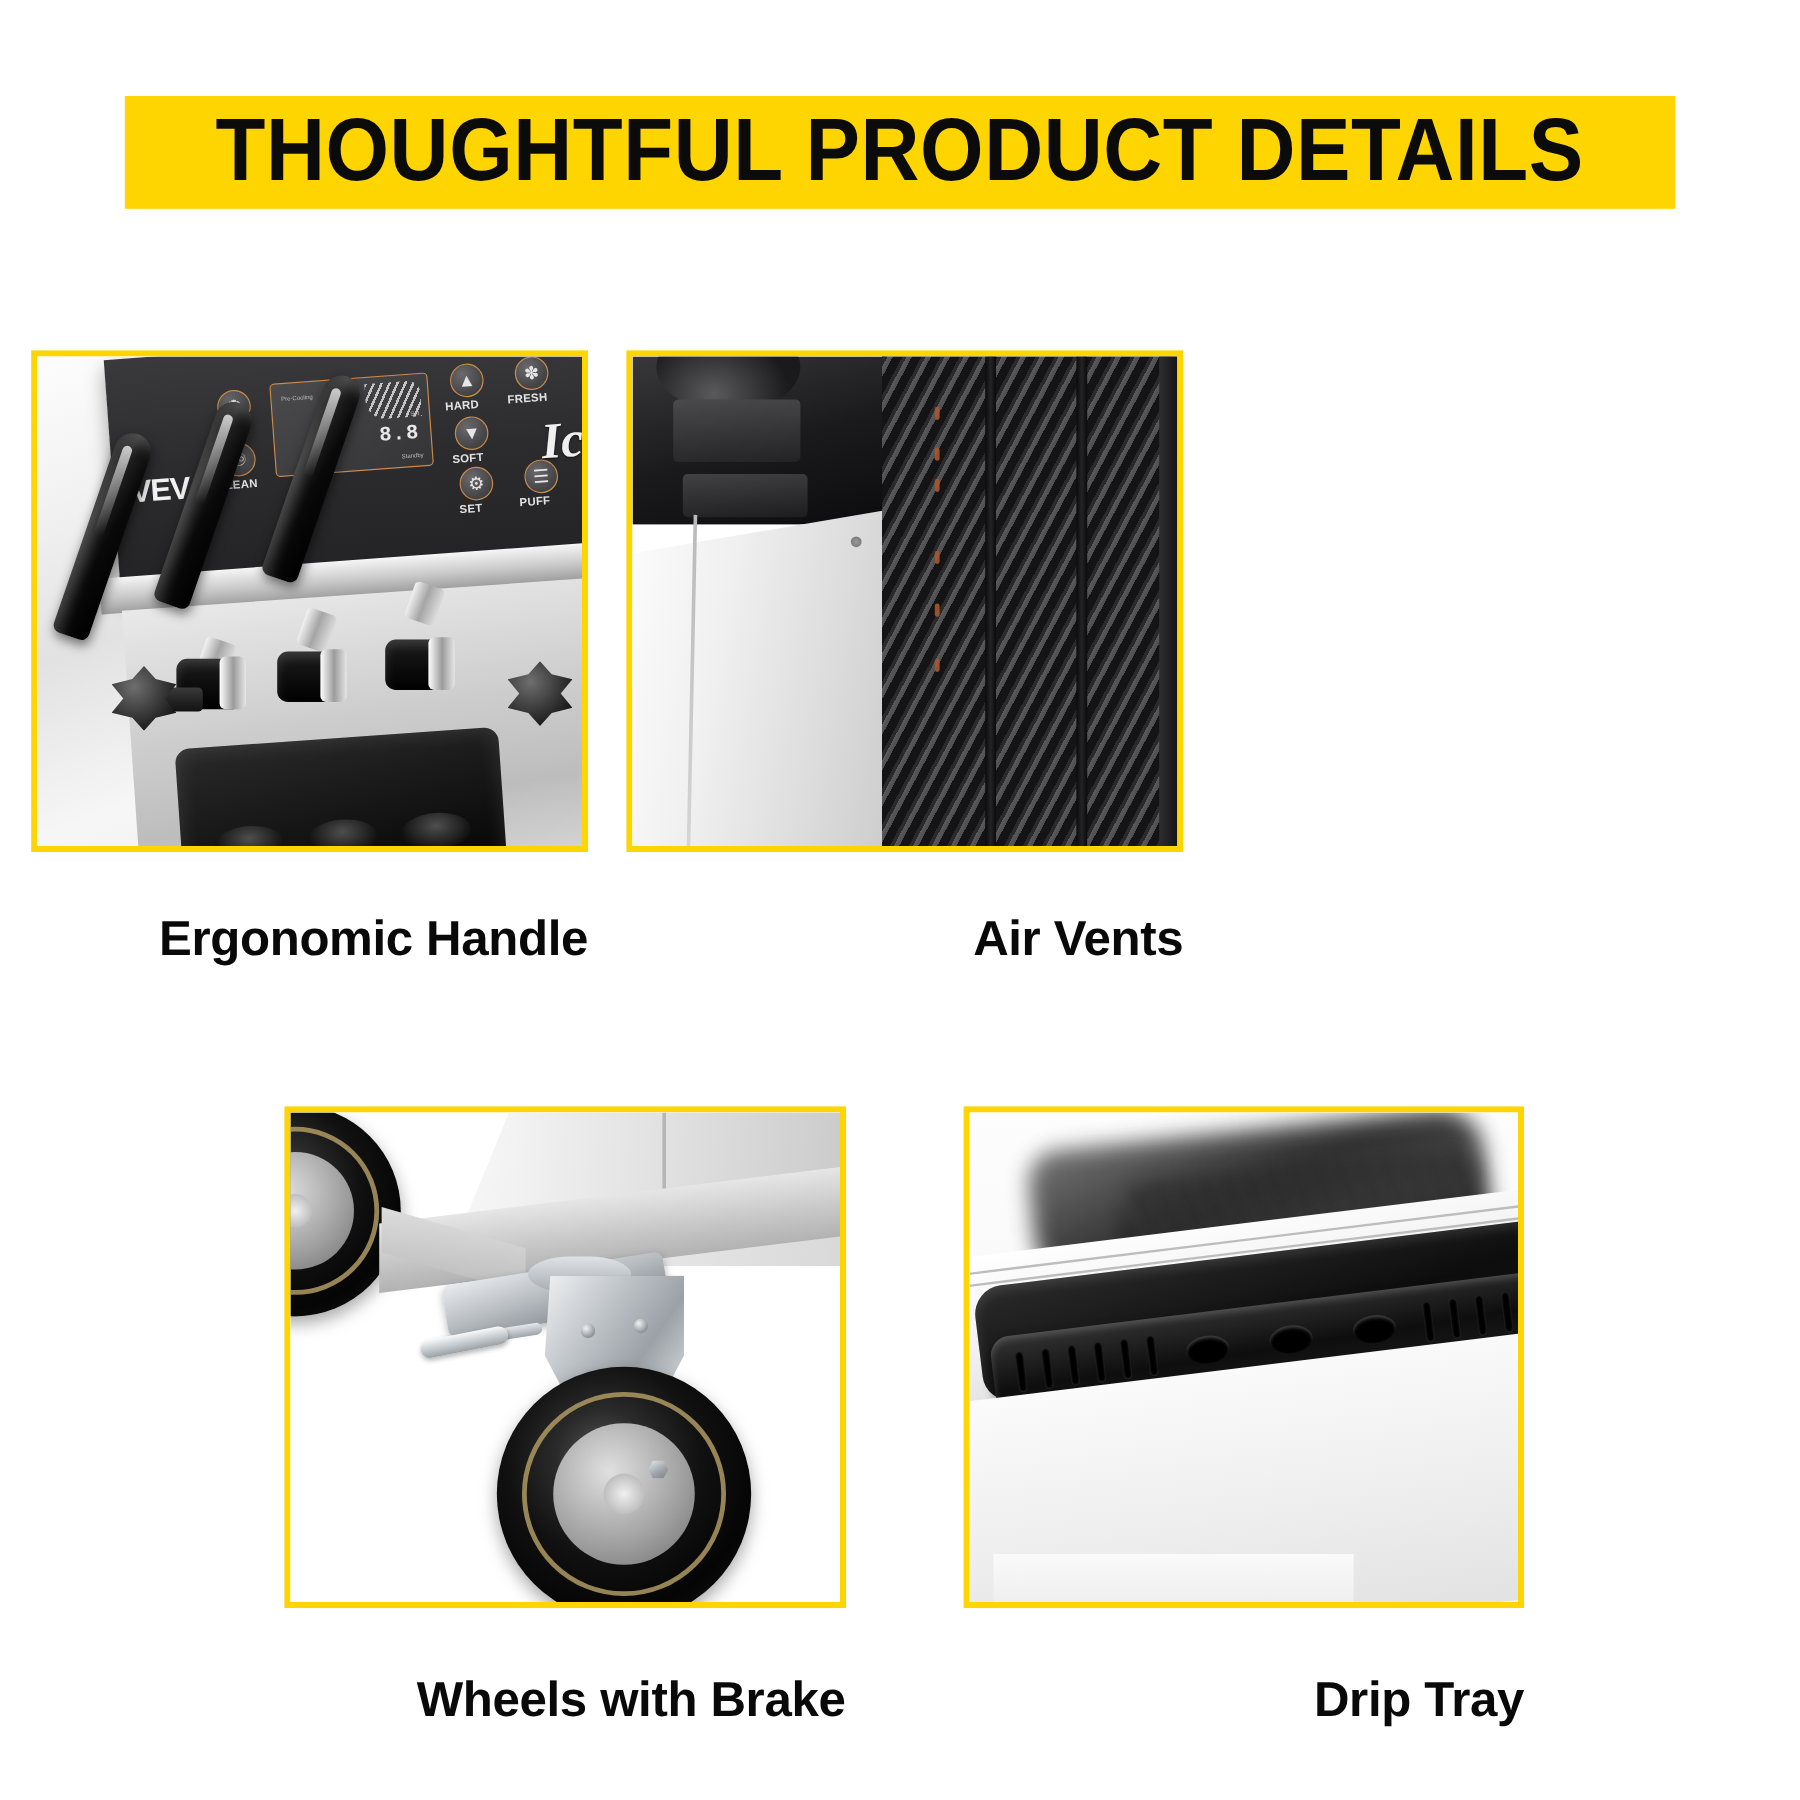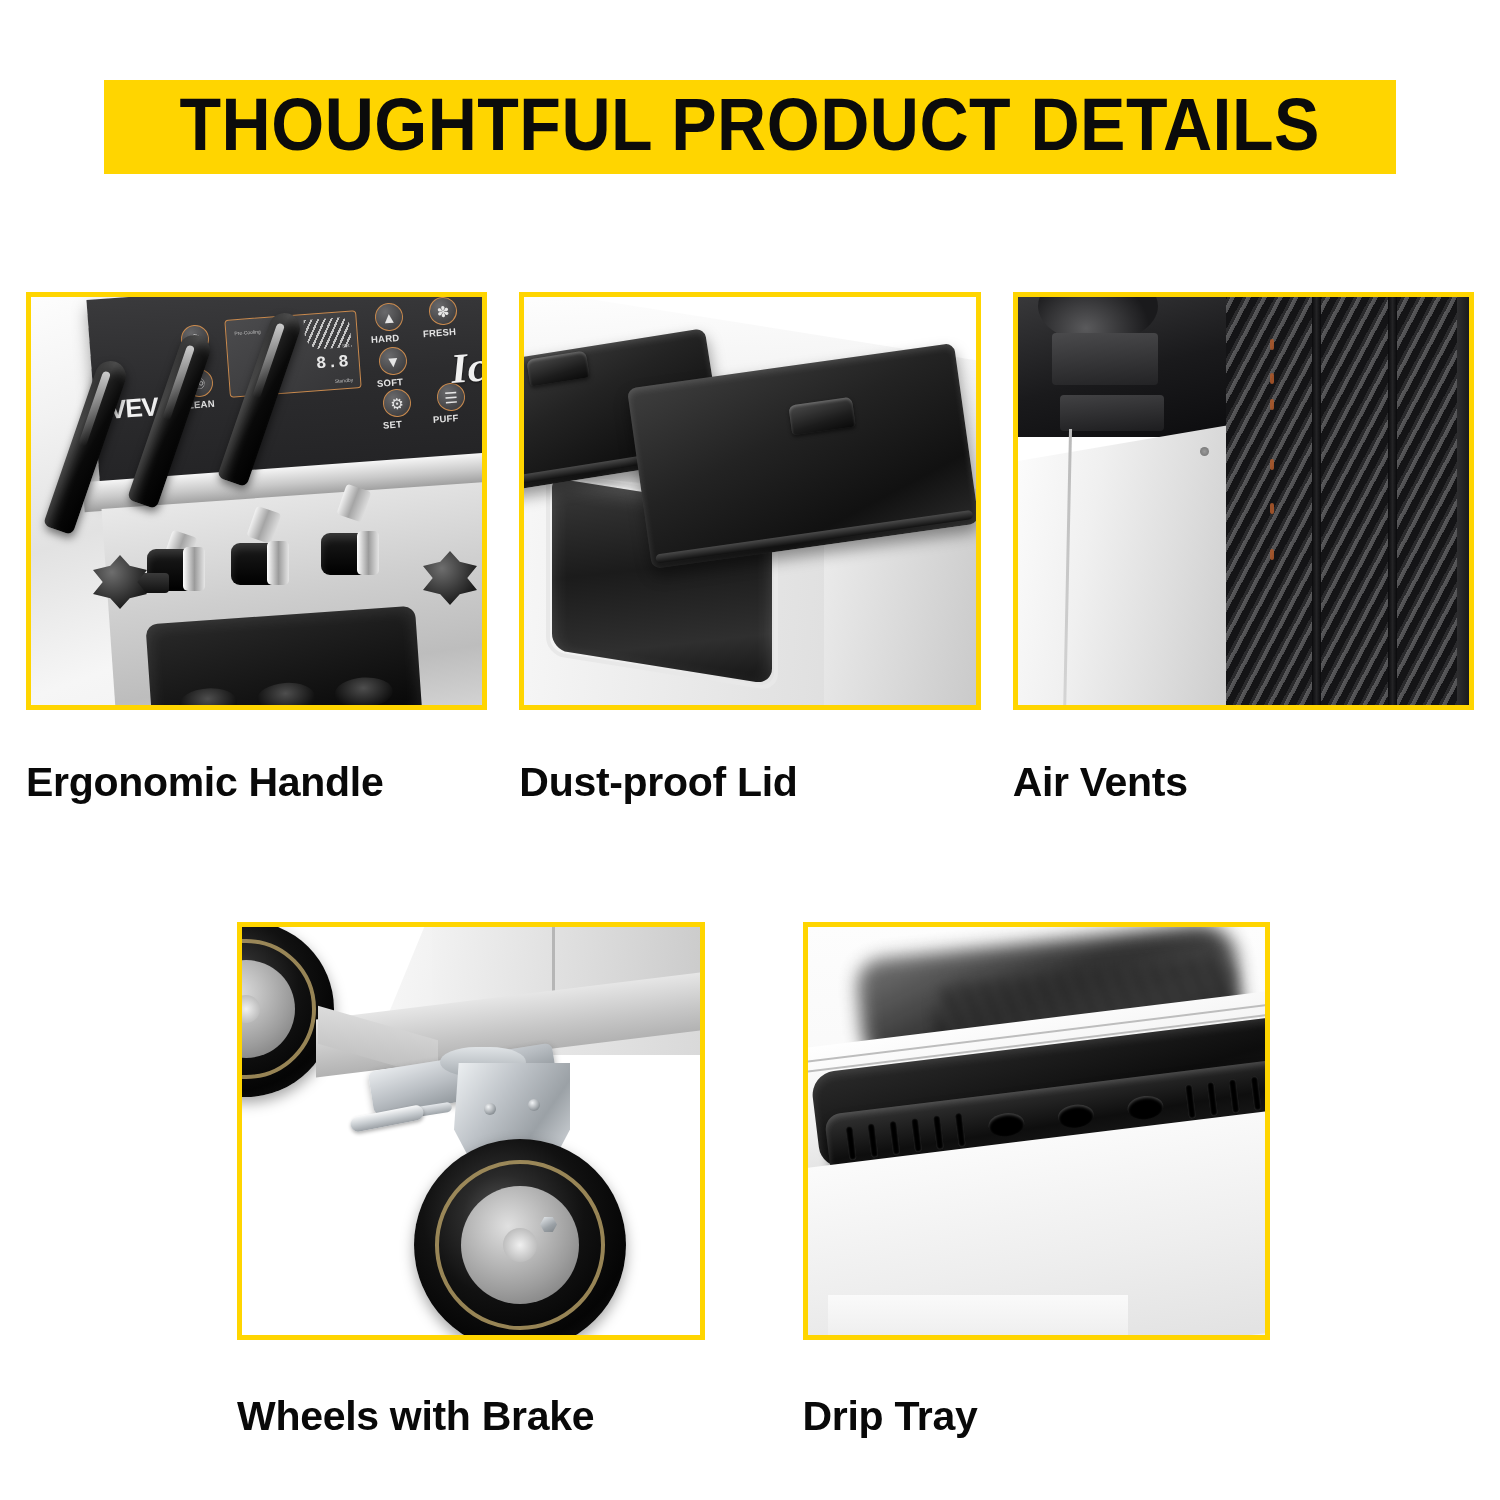--- a/index.html
+++ b/index.html
@@ -46,21 +46,21 @@
     background:#ffffff;
     overflow:hidden;
     position:relative;
   }
   .card-top { height:418px; }
   .card-bot { height:418px; }
 
   .photo { position:absolute; inset:0; overflow:hidden; background:#fff; }
 
   .caption {
-    text-align:left;
+    text-align:right;
     font-weight:bold;
     font-size:41px;
     line-height:48px;
     color:#090909;
     letter-spacing:-0.3px;
   }
   .cap-top { margin-top:48px; }
   .cap-bot { margin-top:52px; }
 
   
@@ -533,44 +533,20 @@
         <div class="p1-tray">
           <i style="left:28px;"></i>
           <i style="left:106px;"></i>
           <i style="left:184px;"></i>
         </div>
       </div>
     </div>
     <div class="caption cap-top">Ergonomic Handle</div>
   </div>
 
-  <div class="cell cell-top">
-    <div class="card card-top">
-      <div class="photo">
-        <div class="p2-bg"></div>
-        <div class="p2-top"></div>
-        <div class="p2-front"></div>
-        <div class="p2-side"></div>
-
-        <div class="p2-well-rim"></div>
-        <div class="p2-well"></div>
-
-        <div class="lid" style="left:-34px; top:48px; width:226px; height:130px; transform:rotate(-9deg);">
-          <div class="edge"></div>
-        </div>
-        <div class="lid-handle" style="left:4px; top:58px; width:60px; height:27px; transform:rotate(-9deg);"></div>
-
-        <div class="lid" style="left:114px; top:68px; width:330px; height:182px; transform:rotate(-8deg);">
-          <div class="edge"></div>
-        </div>
-        <div class="lid-handle" style="left:266px; top:104px; width:64px; height:30px; transform:rotate(-8deg);"></div>
-      </div>
-    </div>
-    <div class="caption cap-top">Dust-proof Lid</div>
-  </div>
 
   <div class="cell cell-top">
     <div class="card card-top">
       <div class="photo">
         <div class="p3-bg"></div>
         <div class="p3-black-top"></div>
         <div class="p3-swirl"></div>
         <div class="p3-blk-a"></div>
         <div class="p3-blk-b"></div>
         <div class="p3-body"></div>

